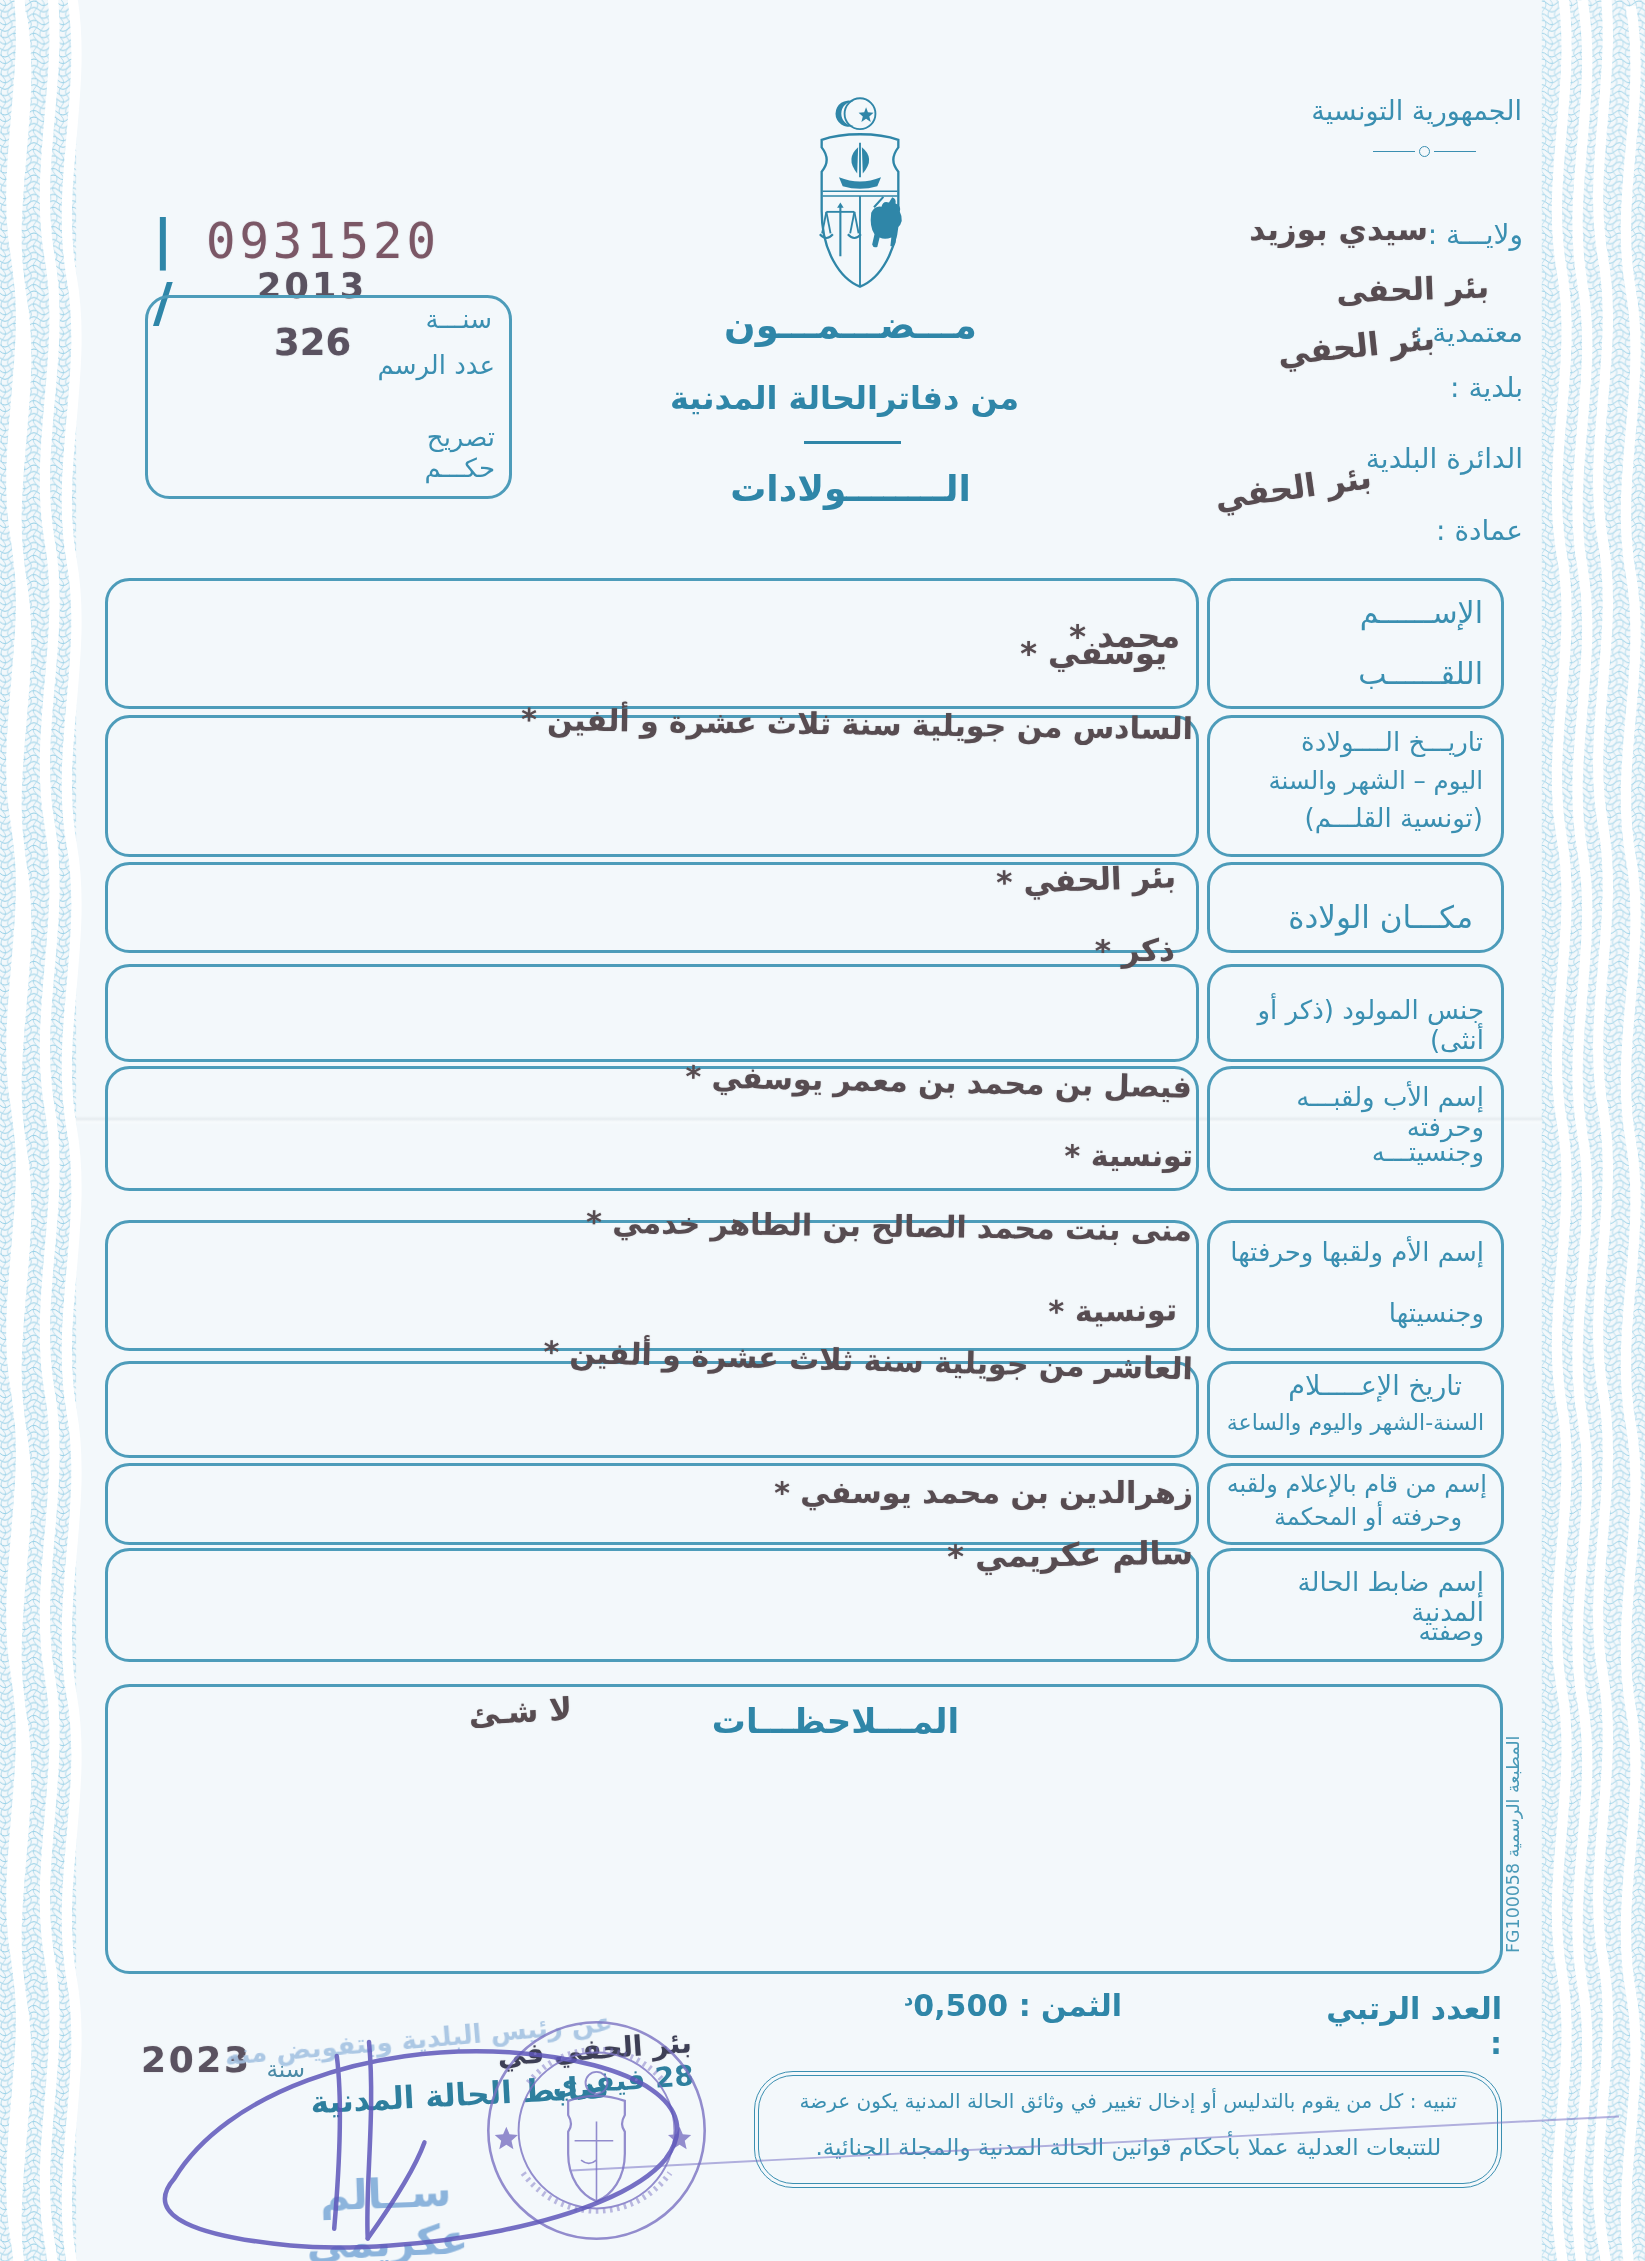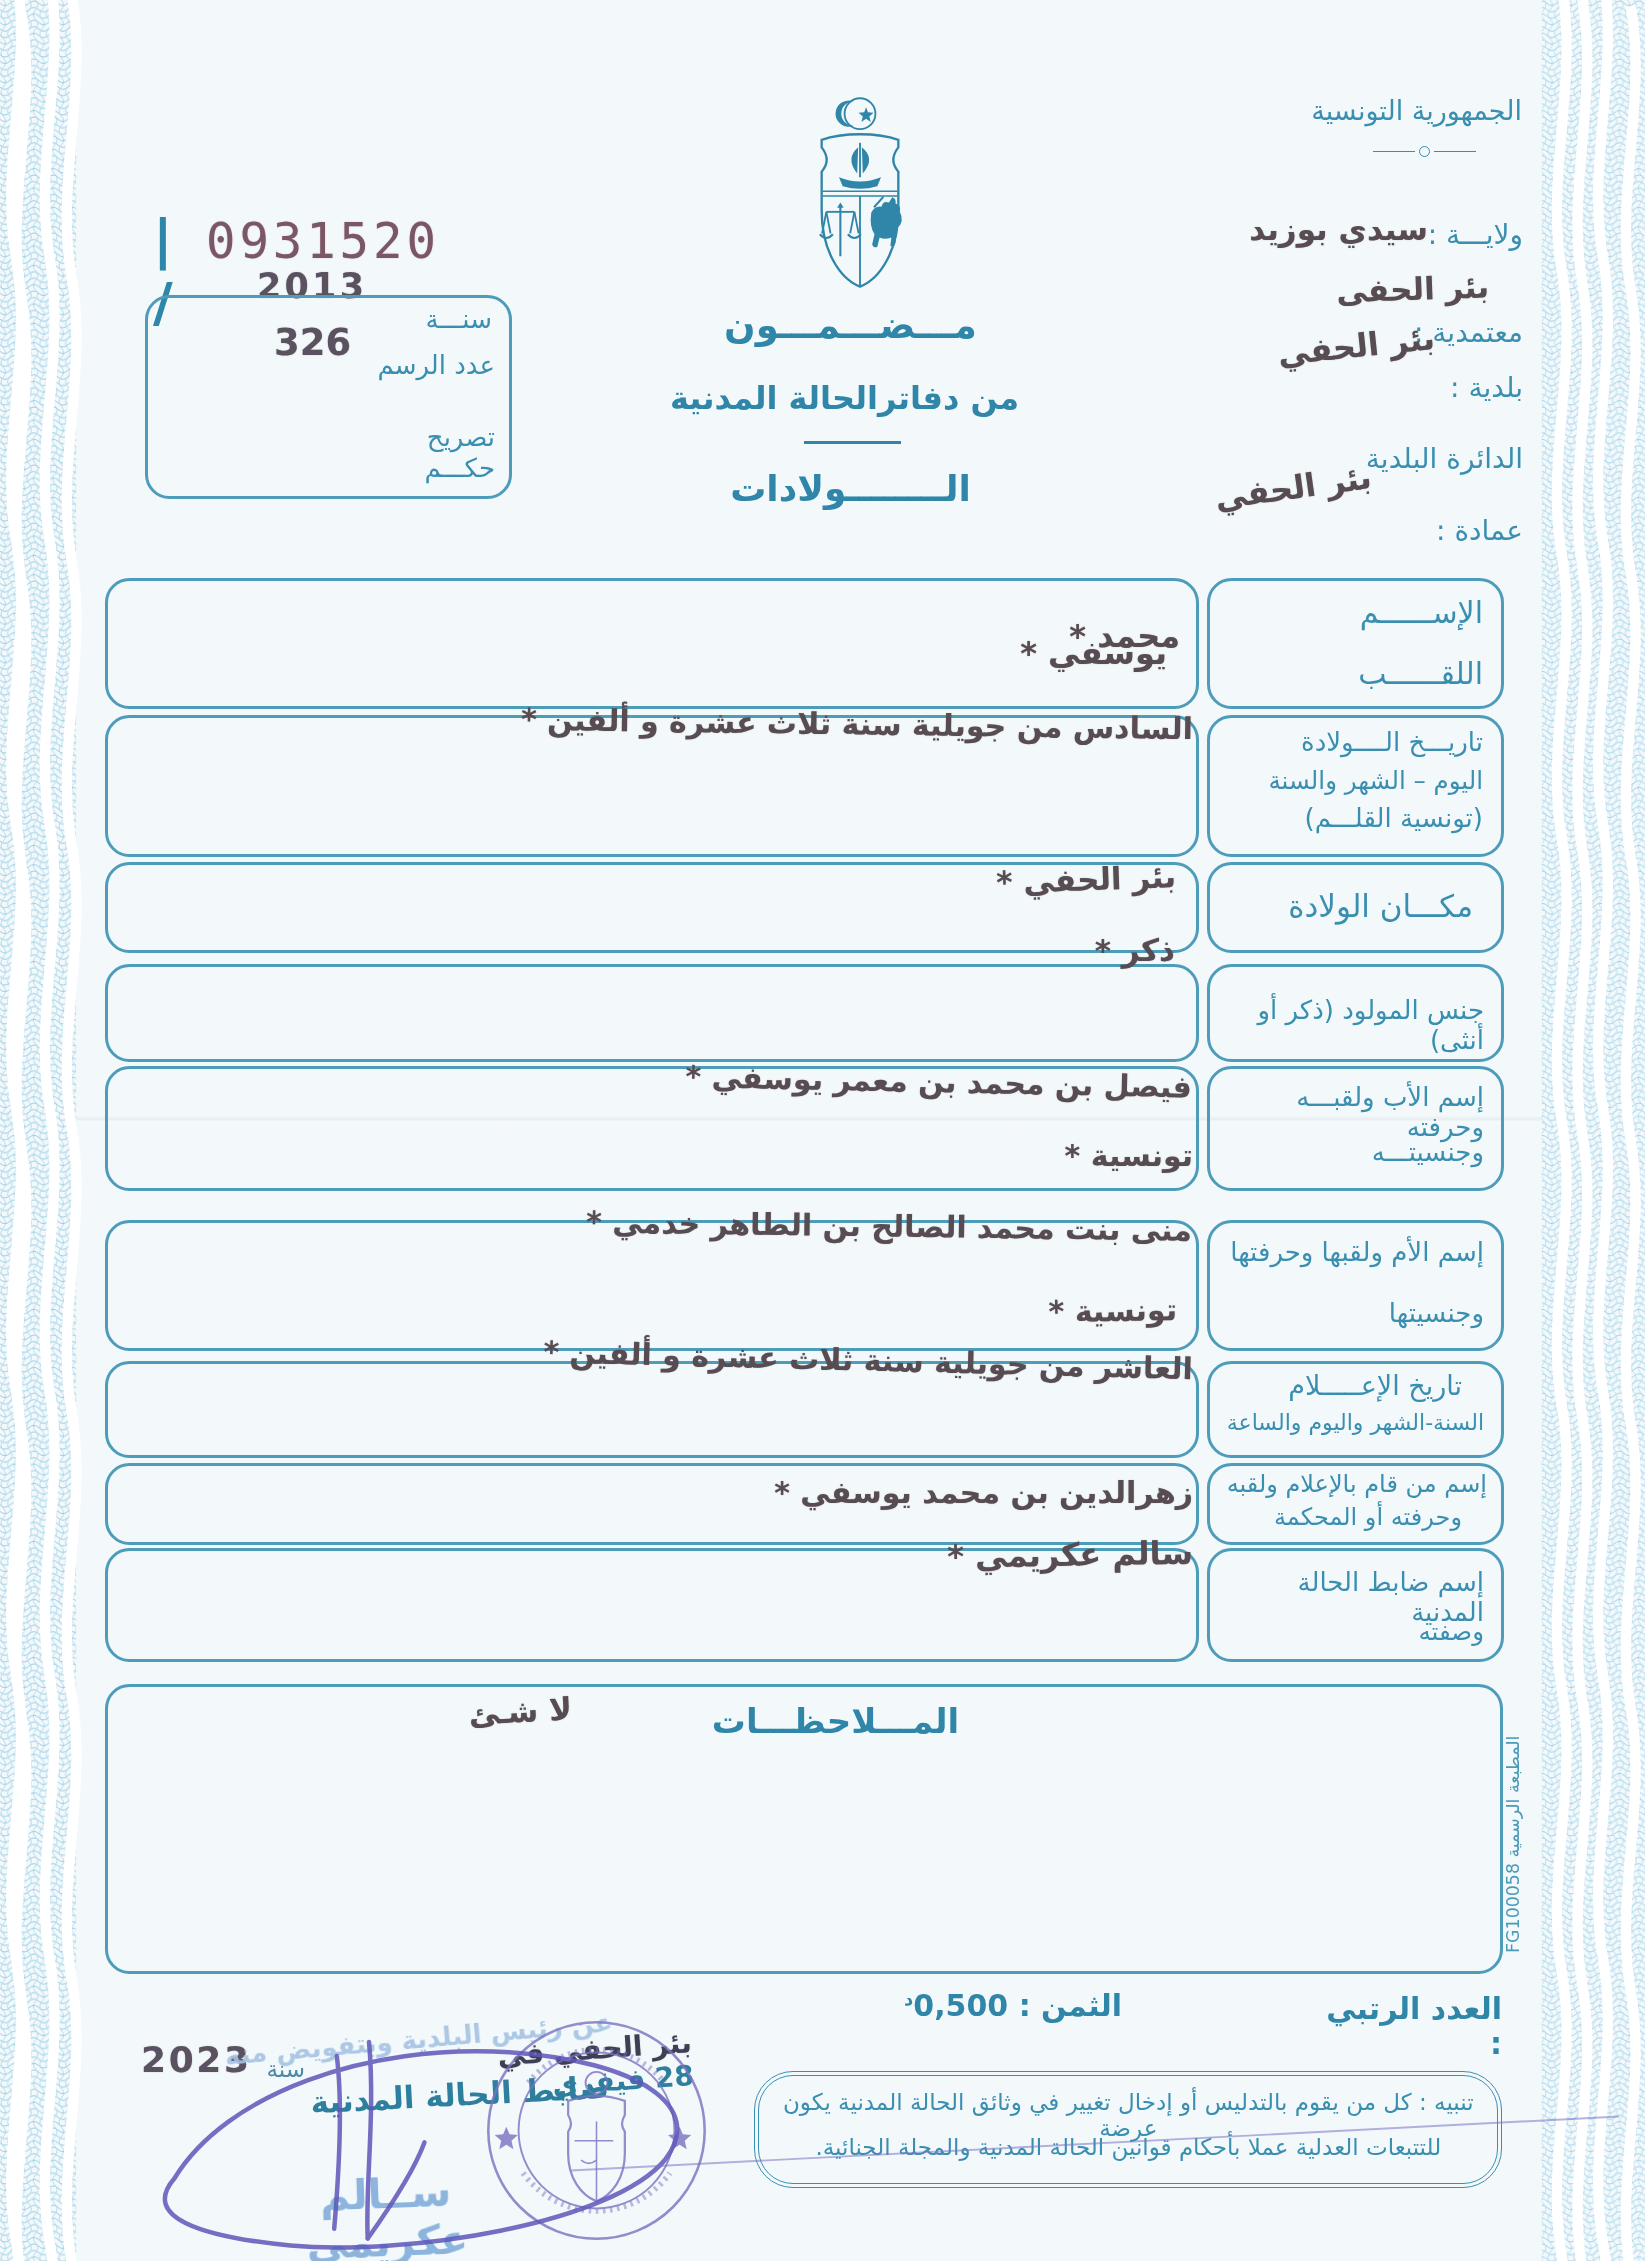--- a/index.html
+++ b/index.html
@@ -118,21 +118,21 @@
   <div class="bx" style="left:1207px;top:578px;width:291px;height:125px;">
     <div class="abs ar lbl right" style="right:18px;top:14px;width:245px;font-size:30px;">الإســــــم</div>
     <div class="abs ar lbl right" style="right:18px;top:75px;width:245px;font-size:30px;">اللقــــــب</div>
   </div>
   <div class="bx" style="left:1207px;top:715px;width:291px;height:136px;">
     <div class="abs ar lbl right" style="right:18px;top:9px;width:251px;font-size:26px;">تاريـــخ الــــولادة</div>
     <div class="abs ar lbl right" style="right:18px;top:48px;width:251px;font-size:24.5px;">اليوم – الشهر والسنة</div>
     <div class="abs ar lbl right" style="right:18px;top:85px;width:251px;font-size:26px;">(تونسية القلـــم)</div>
   </div>
   <div class="bx" style="left:1207px;top:862px;width:291px;height:85px;">
-    <div class="abs ar lbl right" style="right:28px;top:23px;width:245px;font-size:31px;">مكـــان الولادة</div>
+    <div class="abs ar lbl right" style="right:28px;top:34px;width:245px;font-size:31px;">مكـــان الولادة</div>
   </div>
   <div class="bx" style="left:1207px;top:964px;width:291px;height:92px;">
     <div class="abs ar lbl right" style="right:17px;top:28px;width:258px;font-size:26px;">جنس المولود (ذكر أو أنثى)</div>
   </div>
   <div class="bx" style="left:1207px;top:1066px;width:291px;height:119px;">
     <div class="abs ar lbl right" style="right:17px;top:13px;width:258px;font-size:26px;">إسم الأب ولقبـــه وحرفته</div>
     <div class="abs ar lbl right" style="right:17px;top:68px;width:258px;font-size:26px;">وجنسيتـــه</div>
   </div>
   <div class="bx" style="left:1207px;top:1220px;width:291px;height:125px;">
     <div class="abs ar lbl right" style="right:17px;top:14px;width:258px;font-size:26px;">إسم الأم ولقبها وحرفتها</div>
@@ -180,21 +180,21 @@
   <div class="abs ar stamp right" style="left:433px;top:1694px;width:139px;font-size:31px;transform:rotate(-3deg);">لا شـئ</div>
 
   <div class="abs ar lblb right" style="left:1312px;top:1991px;width:190px;font-size:30px;">العدد الرتبي :</div>
   <div class="abs ar lblb right" style="left:877px;top:1988px;width:245px;font-size:30px;">
     <span>الثمن :</span>
     <span>0,500</span><sup>د</sup>
   </div>
 
   <div class="warnbx" style="left:754px;top:2071px;width:746px;height:115px;">
     <div class="inner"></div>
-    <div class="abs ar lbl center" style="left:19.3px;top:17px;width:708px;font-size:23px;">تنبيه : كل من يقوم بالتدليس أو إدخال تغيير في وثائق الحالة المدنية يكون عرضة</div>
+    <div class="abs ar lbl center" style="left:19.3px;top:17px;width:708px;font-size:20px;">تنبيه : كل من يقوم بالتدليس أو إدخال تغيير في وثائق الحالة المدنية يكون عرضة</div>
     <div class="abs ar lbl center" style="left:19.3px;top:62px;width:708px;font-size:23px;">للتتبعات العدلية عملا بأحكام قوانين الحالة المدنية والمجلة الجنائية.</div>
   </div>
 
   <div class="abs stamp" style="left:141px;top:2039px;width:106px;font-size:36px;letter-spacing:2.6px;color:#5a5260;">2023</div>
   <div class="abs ar" style="left:250px;top:2056px;width:55px;font-size:23px;color:#4a8aa6;">سنة</div>
   <div class="abs ar right" style="left:406px;top:2036px;width:287px;font-size:28px;transform:rotate(-4deg);">
     <span class="stamp" style="color:#3d3f55;">بئر الحفي في</span>
     <span class="tstamp">28 فيفري</span>
   </div>
   <div class="abs ar blustamp center" style="left:206px;top:2024px;width:425px;font-size:26px;transform:rotate(-5deg);opacity:.9;filter:blur(0.4px);">عن رئيس البلدية وبتفويض منه</div>

